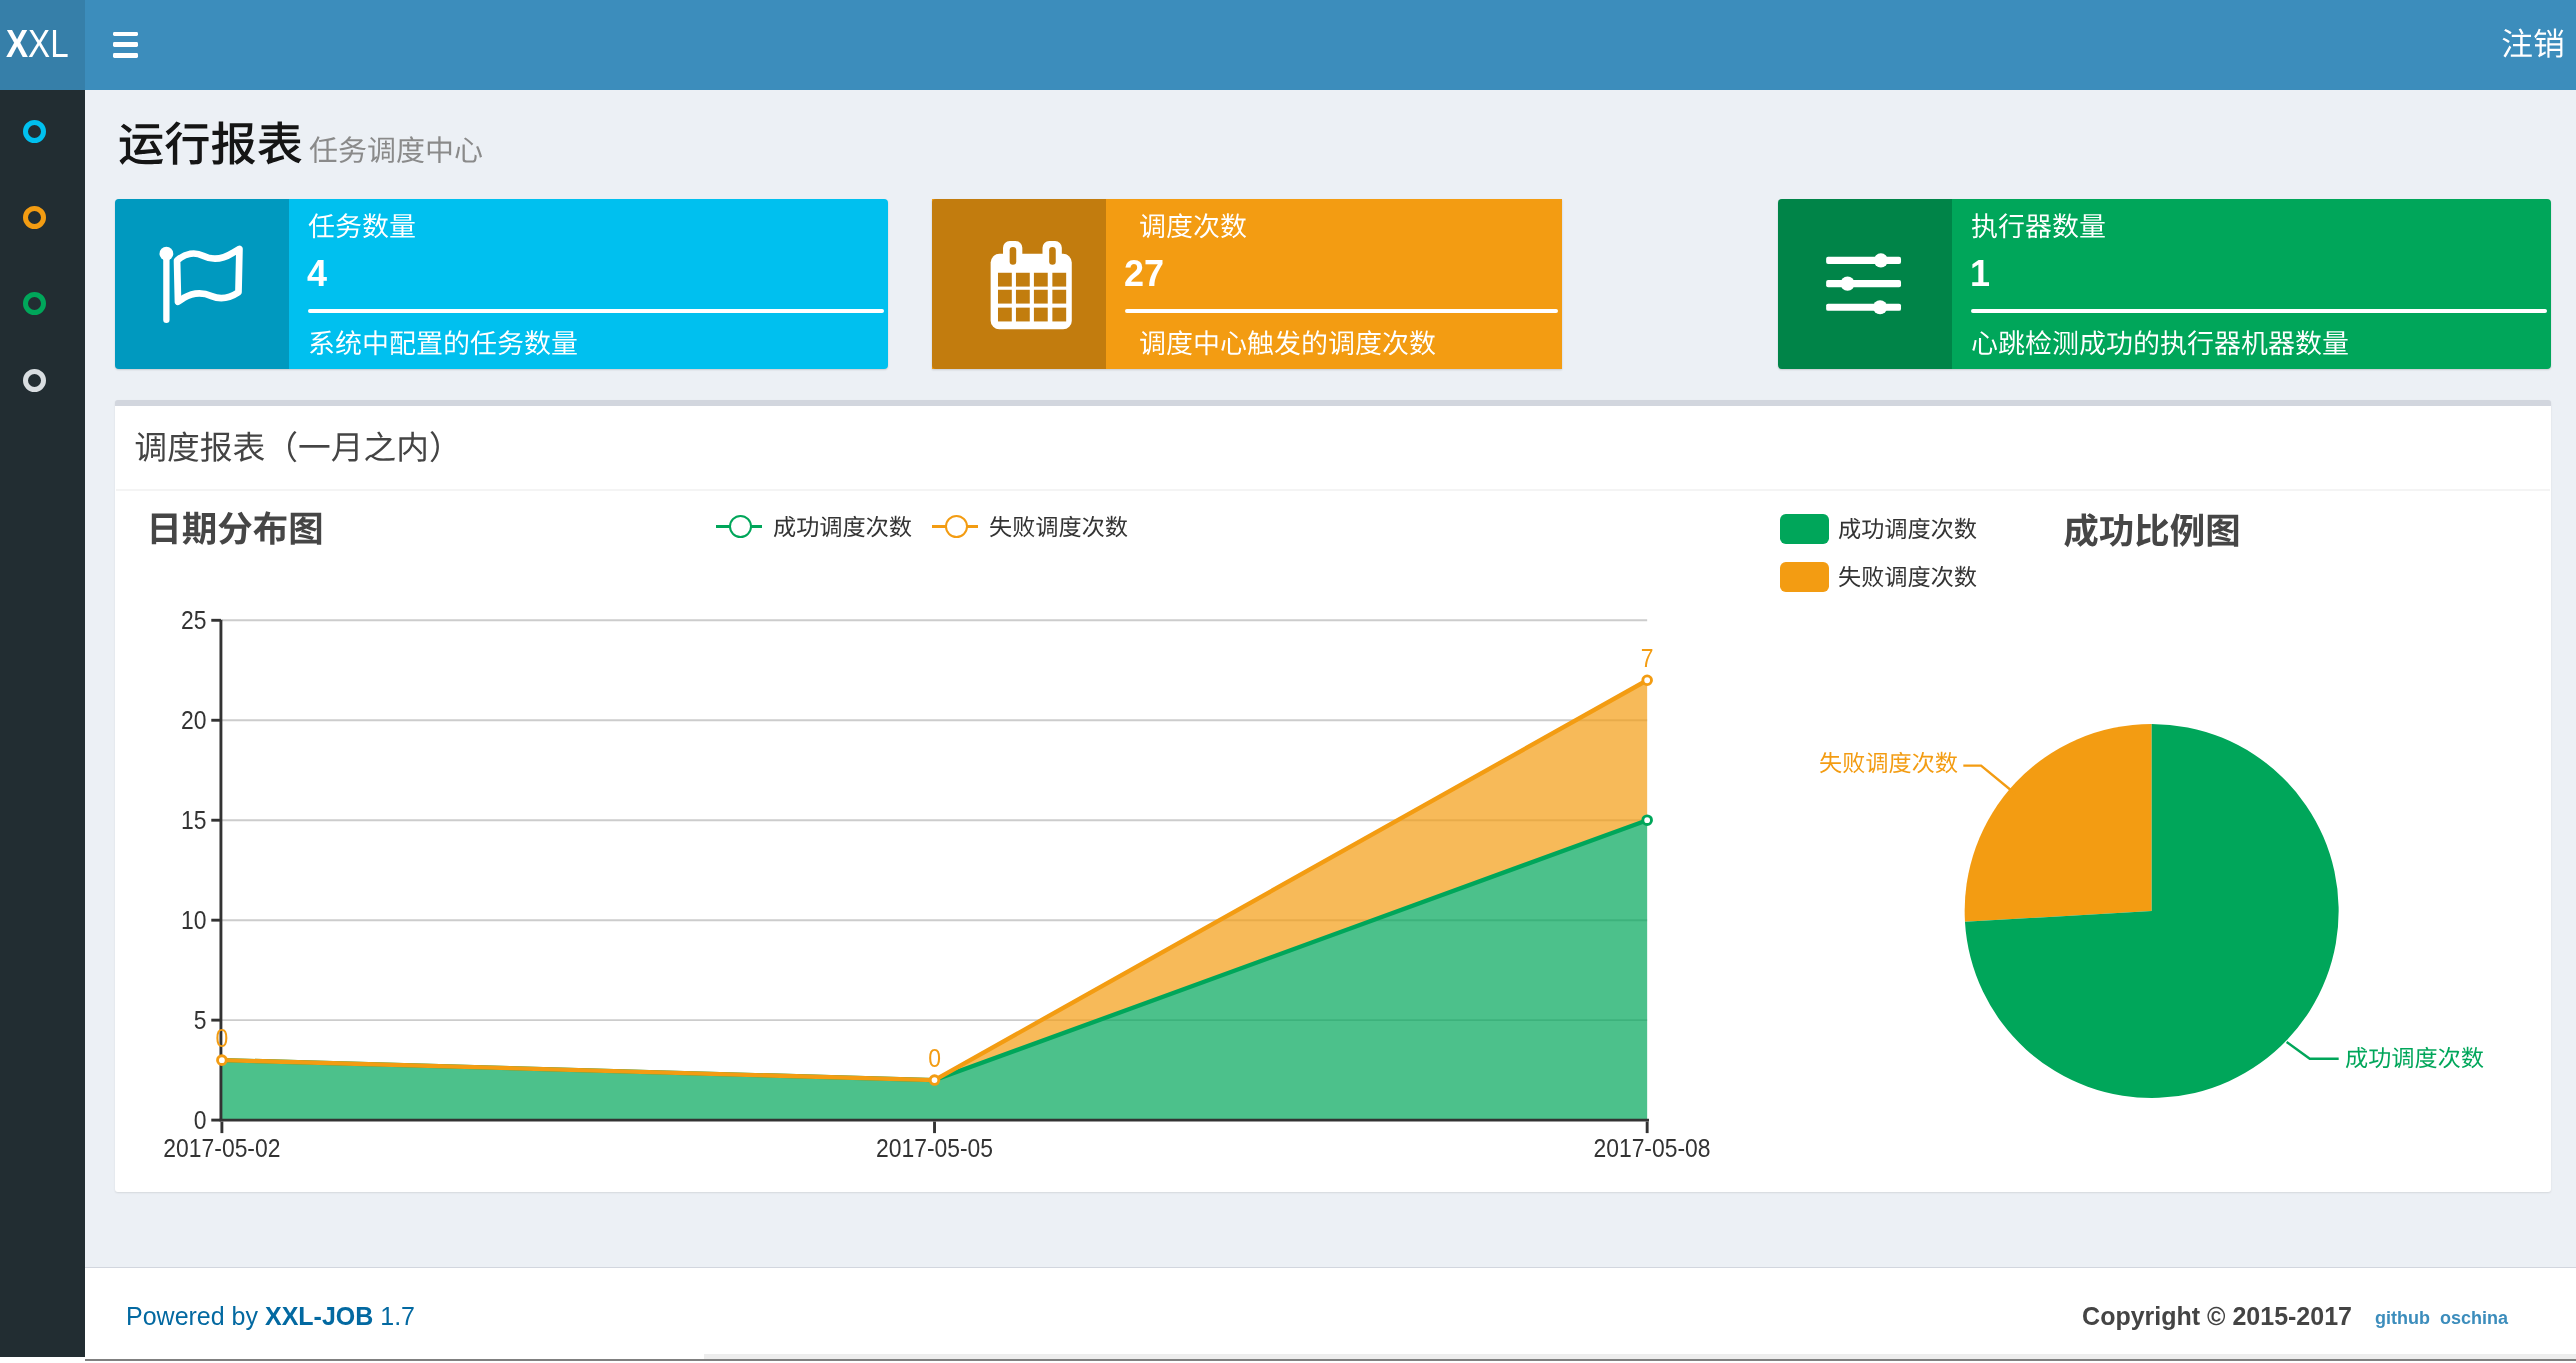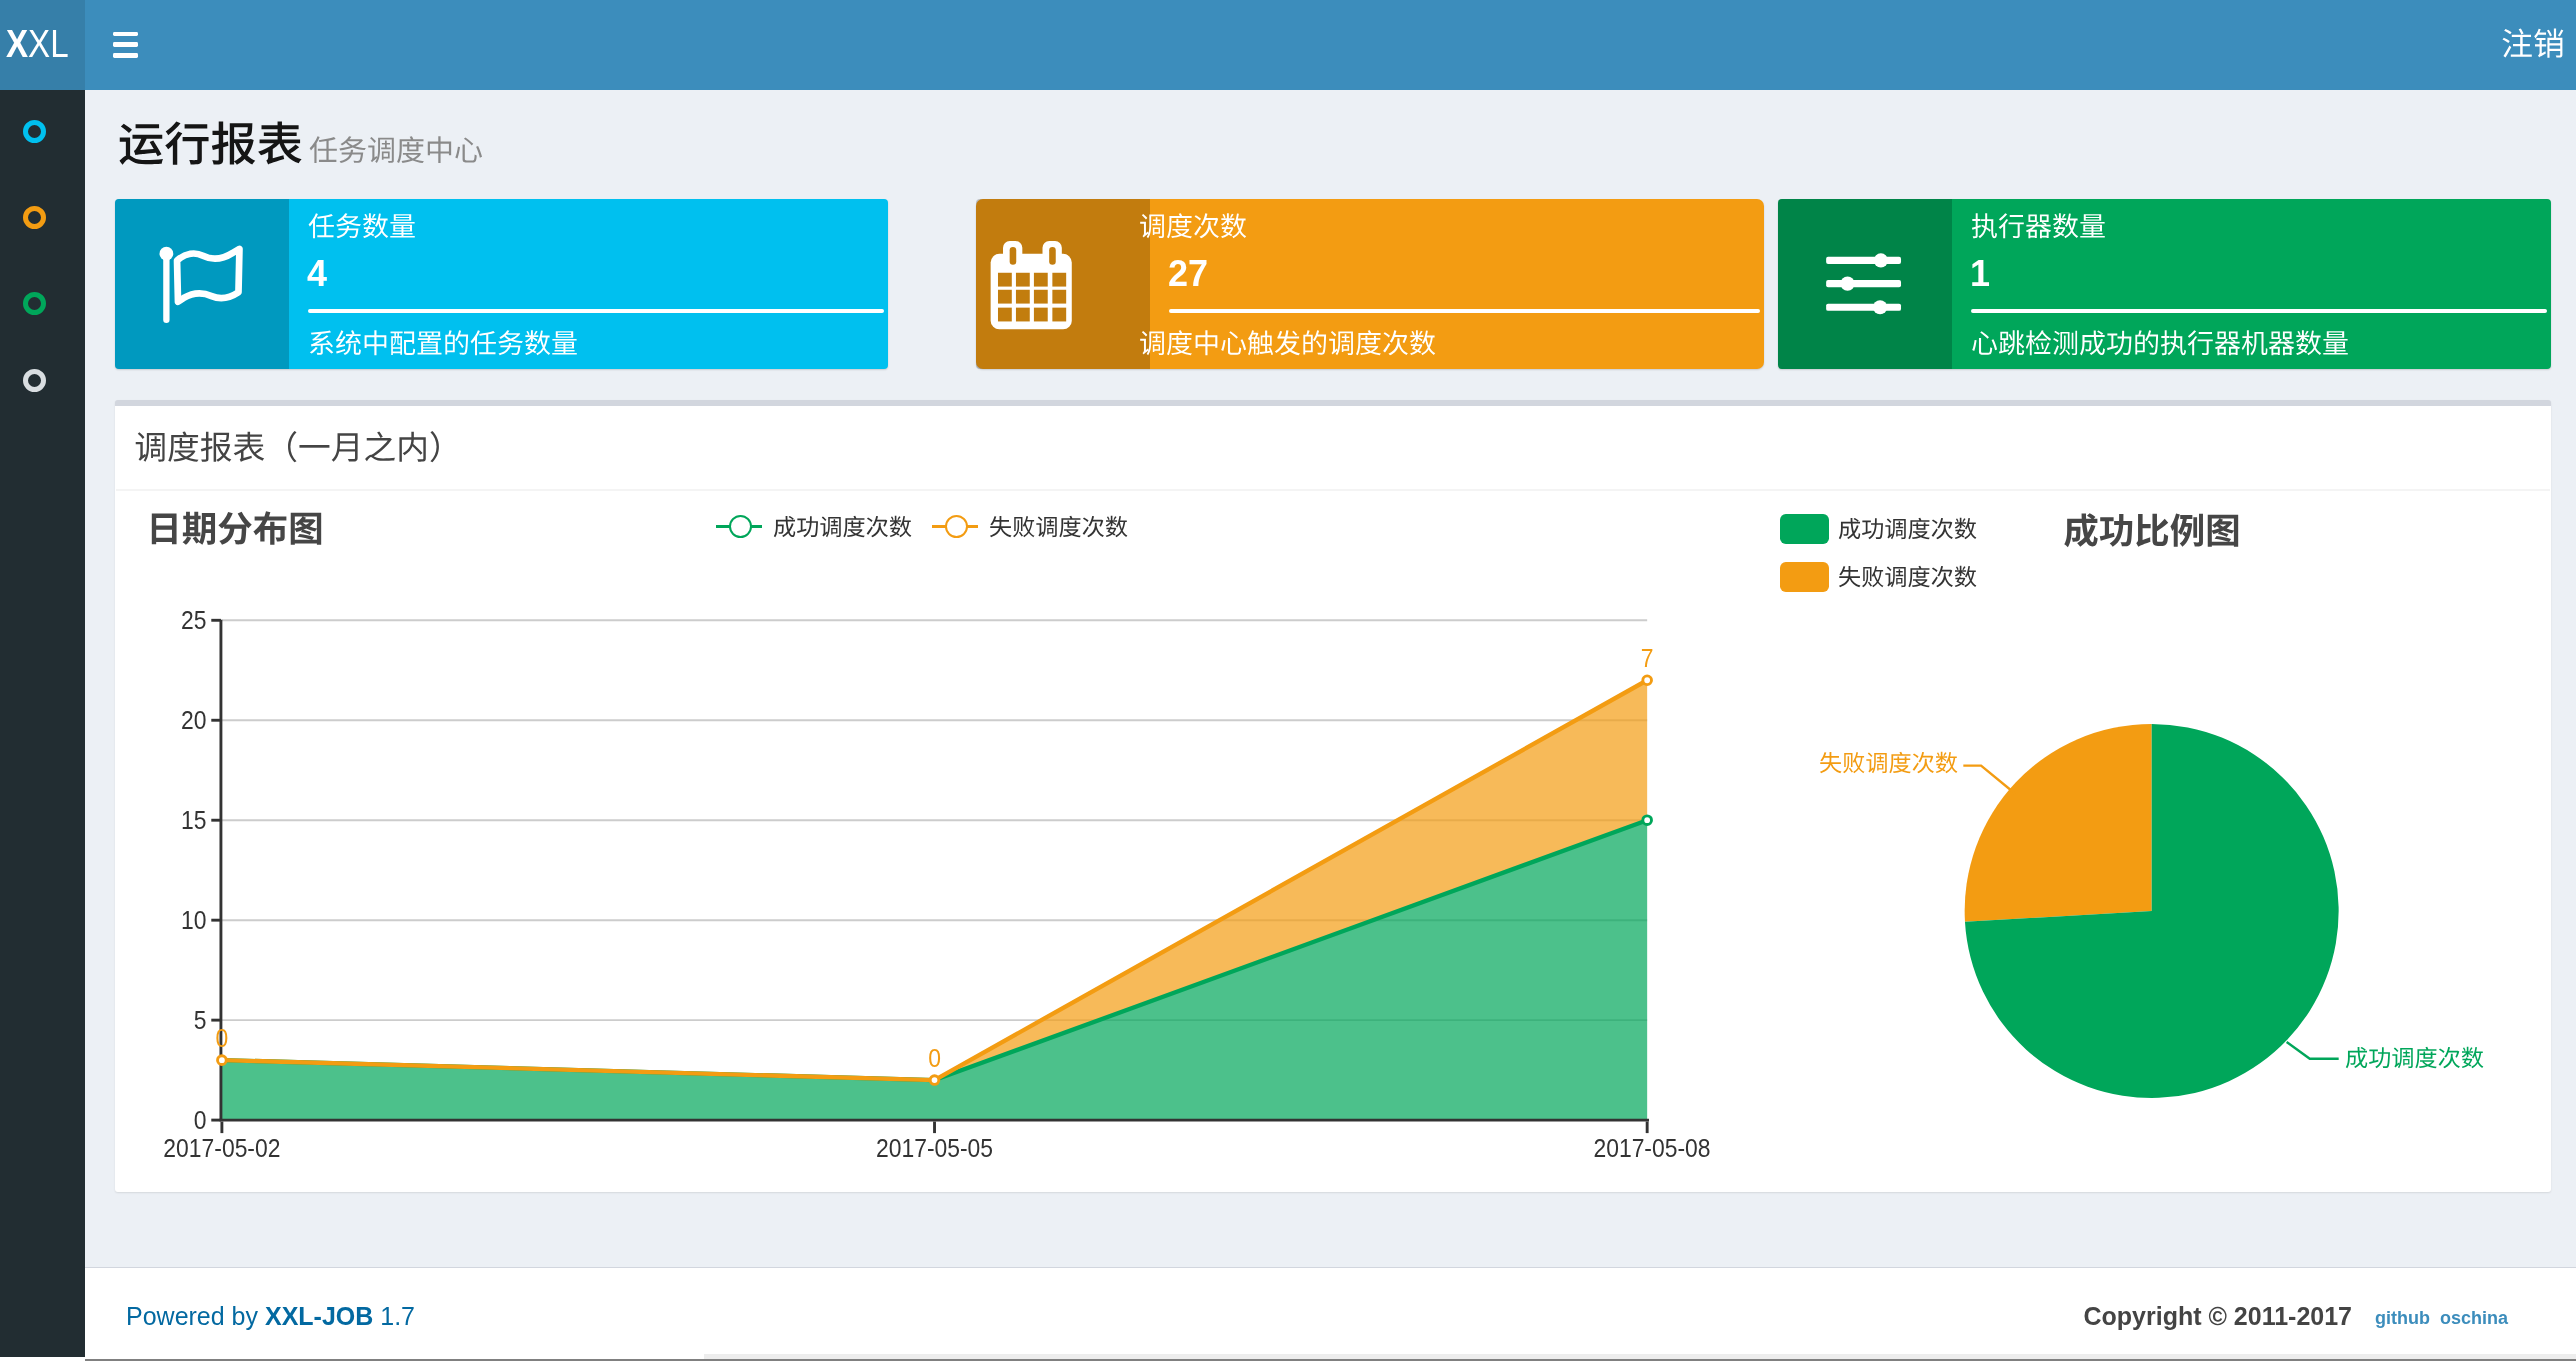--- a/index.html
+++ b/index.html
@@ -87,21 +87,21 @@
       <use href="#R5ea6" x="3000.0"></use>
       <use href="#R4e2d" x="4000.0"></use>
       <use href="#R5fc3" x="5000.0"></use>
     </g>
   </svg>
 <div style="position:absolute;left:115px;top:199px;width:773px;height:170px;background:#00c0ef;border-radius:3.9px;box-shadow:0 1px 1.9px rgba(0,0,0,0.15)">
     <div style="position:absolute;left:0;top:0;width:174px;height:170px;background:rgba(0,0,0,0.2);border-radius:3.9px 0 0 3.9px"></div>
     <div style="position:absolute;left:193px;right:3.9px;top:110px;height:3.6px;background:#fff;border-radius:1.9px;right:3.9px"></div>
     <div style="position:absolute;left:192px;top:255px;font-size:36px;font-weight:bold;color:#fff;line-height:36px;top:57px">4</div>
   </div>
-<div style="position:absolute;left:976px;top:199px;width:788px;height:170px;background:#f39c12;border-radius:7px;box-shadow:0 1px 1.9px rgba(0,0,0,0.15)">
+<div style="position:absolute;left:932px;top:199px;width:630px;height:170px;background:#f39c12;border-radius:0;box-shadow:0 1px 1.9px rgba(0,0,0,0.15)">
     <div style="position:absolute;left:0;top:0;width:174px;height:170px;background:rgba(0,0,0,0.2);border-radius:3.9px 0 0 3.9px"></div>
     <div style="position:absolute;left:193px;right:3.9px;top:110px;height:3.6px;background:#fff;border-radius:1.9px;right:3.9px"></div>
     <div style="position:absolute;left:192px;top:255px;font-size:36px;font-weight:bold;color:#fff;line-height:36px;top:57px">27</div>
   </div>
 <div style="position:absolute;left:1778px;top:199px;width:773px;height:170px;background:#00a65a;border-radius:3.9px;box-shadow:0 1px 1.9px rgba(0,0,0,0.15)">
     <div style="position:absolute;left:0;top:0;width:174px;height:170px;background:rgba(0,0,0,0.2);border-radius:3.9px 0 0 3.9px"></div>
     <div style="position:absolute;left:193px;right:3.9px;top:110px;height:3.6px;background:#fff;border-radius:1.9px;right:3.9px"></div>
     <div style="position:absolute;left:192px;top:255px;font-size:36px;font-weight:bold;color:#fff;line-height:36px;top:57px">1</div>
   </div>
 <svg style="position:absolute;left:308px;top:211px;overflow:visible" width="108" height="30" viewBox="0 0 112 30.7969">
@@ -347,18 +347,18 @@
     <text transform="translate(230.0,1085.8) scale(0.88,1)" text-anchor="middle" font-size="27" fill="#f39c12">0</text>
     <text transform="translate(969.3,1106.5) scale(0.88,1)" text-anchor="middle" font-size="27" fill="#f39c12">0</text>
     <text transform="translate(1708.6,691.7) scale(0.88,1)" text-anchor="middle" font-size="27" fill="#f39c12">7</text>
     <path d="M2232.0,945.0 L2232.0,751.0 A194.0,194.0 0 0 0 2038.3,956.3 Z" fill="#f39c12"></path>
     <path d="M2232.0,945.0 L2232.0,751.0 A194.0,194.0 0 1 1 2038.3,956.3 Z" fill="#00a65a"></path>
     <polyline points="2090.5,823.5 2055,794.3 2036.6,794.3" fill="none" stroke="#f39c12" stroke-width="2.5"></polyline>
     <polyline points="2372,1081 2396,1098.3 2426,1098.3" fill="none" stroke="#00a65a" stroke-width="2.5"></polyline>
   </svg>
 <div class="abs" style="left:85px;top:1267px;width:2491px;height:87px;background:#fff;border-top:1.9px solid #d2d6de"></div>
 <div class="abs" style="left:126px;top:1302px;font-size:25px;color:#0369a1;line-height:29px">Powered by <b>XXL-JOB</b> 1.7</div>
-<div class="abs" style="left:2080px;width:272px;top:1302px;font-size:25px;color:#444;line-height:29px;font-weight:bold;text-align:right">Copyright © 2011-2017</div>
+<div class="abs" style="left:2080px;width:272px;top:1302px;font-size:25px;color:#444;line-height:29px;font-weight:bold;text-align:right">Copyright © 2015-2017</div>
 <div class="abs" style="left:2375px;top:1304px;font-size:18px;line-height:29px;font-weight:bold;color:#3c8dbc">github&nbsp; oschina</div>
 <div class="abs" style="left:85px;top:1354px;width:2491px;height:9.6px;background:#fff"></div>
 <div class="abs" style="left:0;top:1357px;width:85px;height:5.8px;background:#fff"></div>
 <div class="abs" style="left:704px;top:1354px;width:1872px;height:6.7px;background:#ededed"></div>
 <div class="abs" style="left:85px;top:1359px;width:2491px;height:2.4px;background:#808080"></div>
 
 </body></html>

